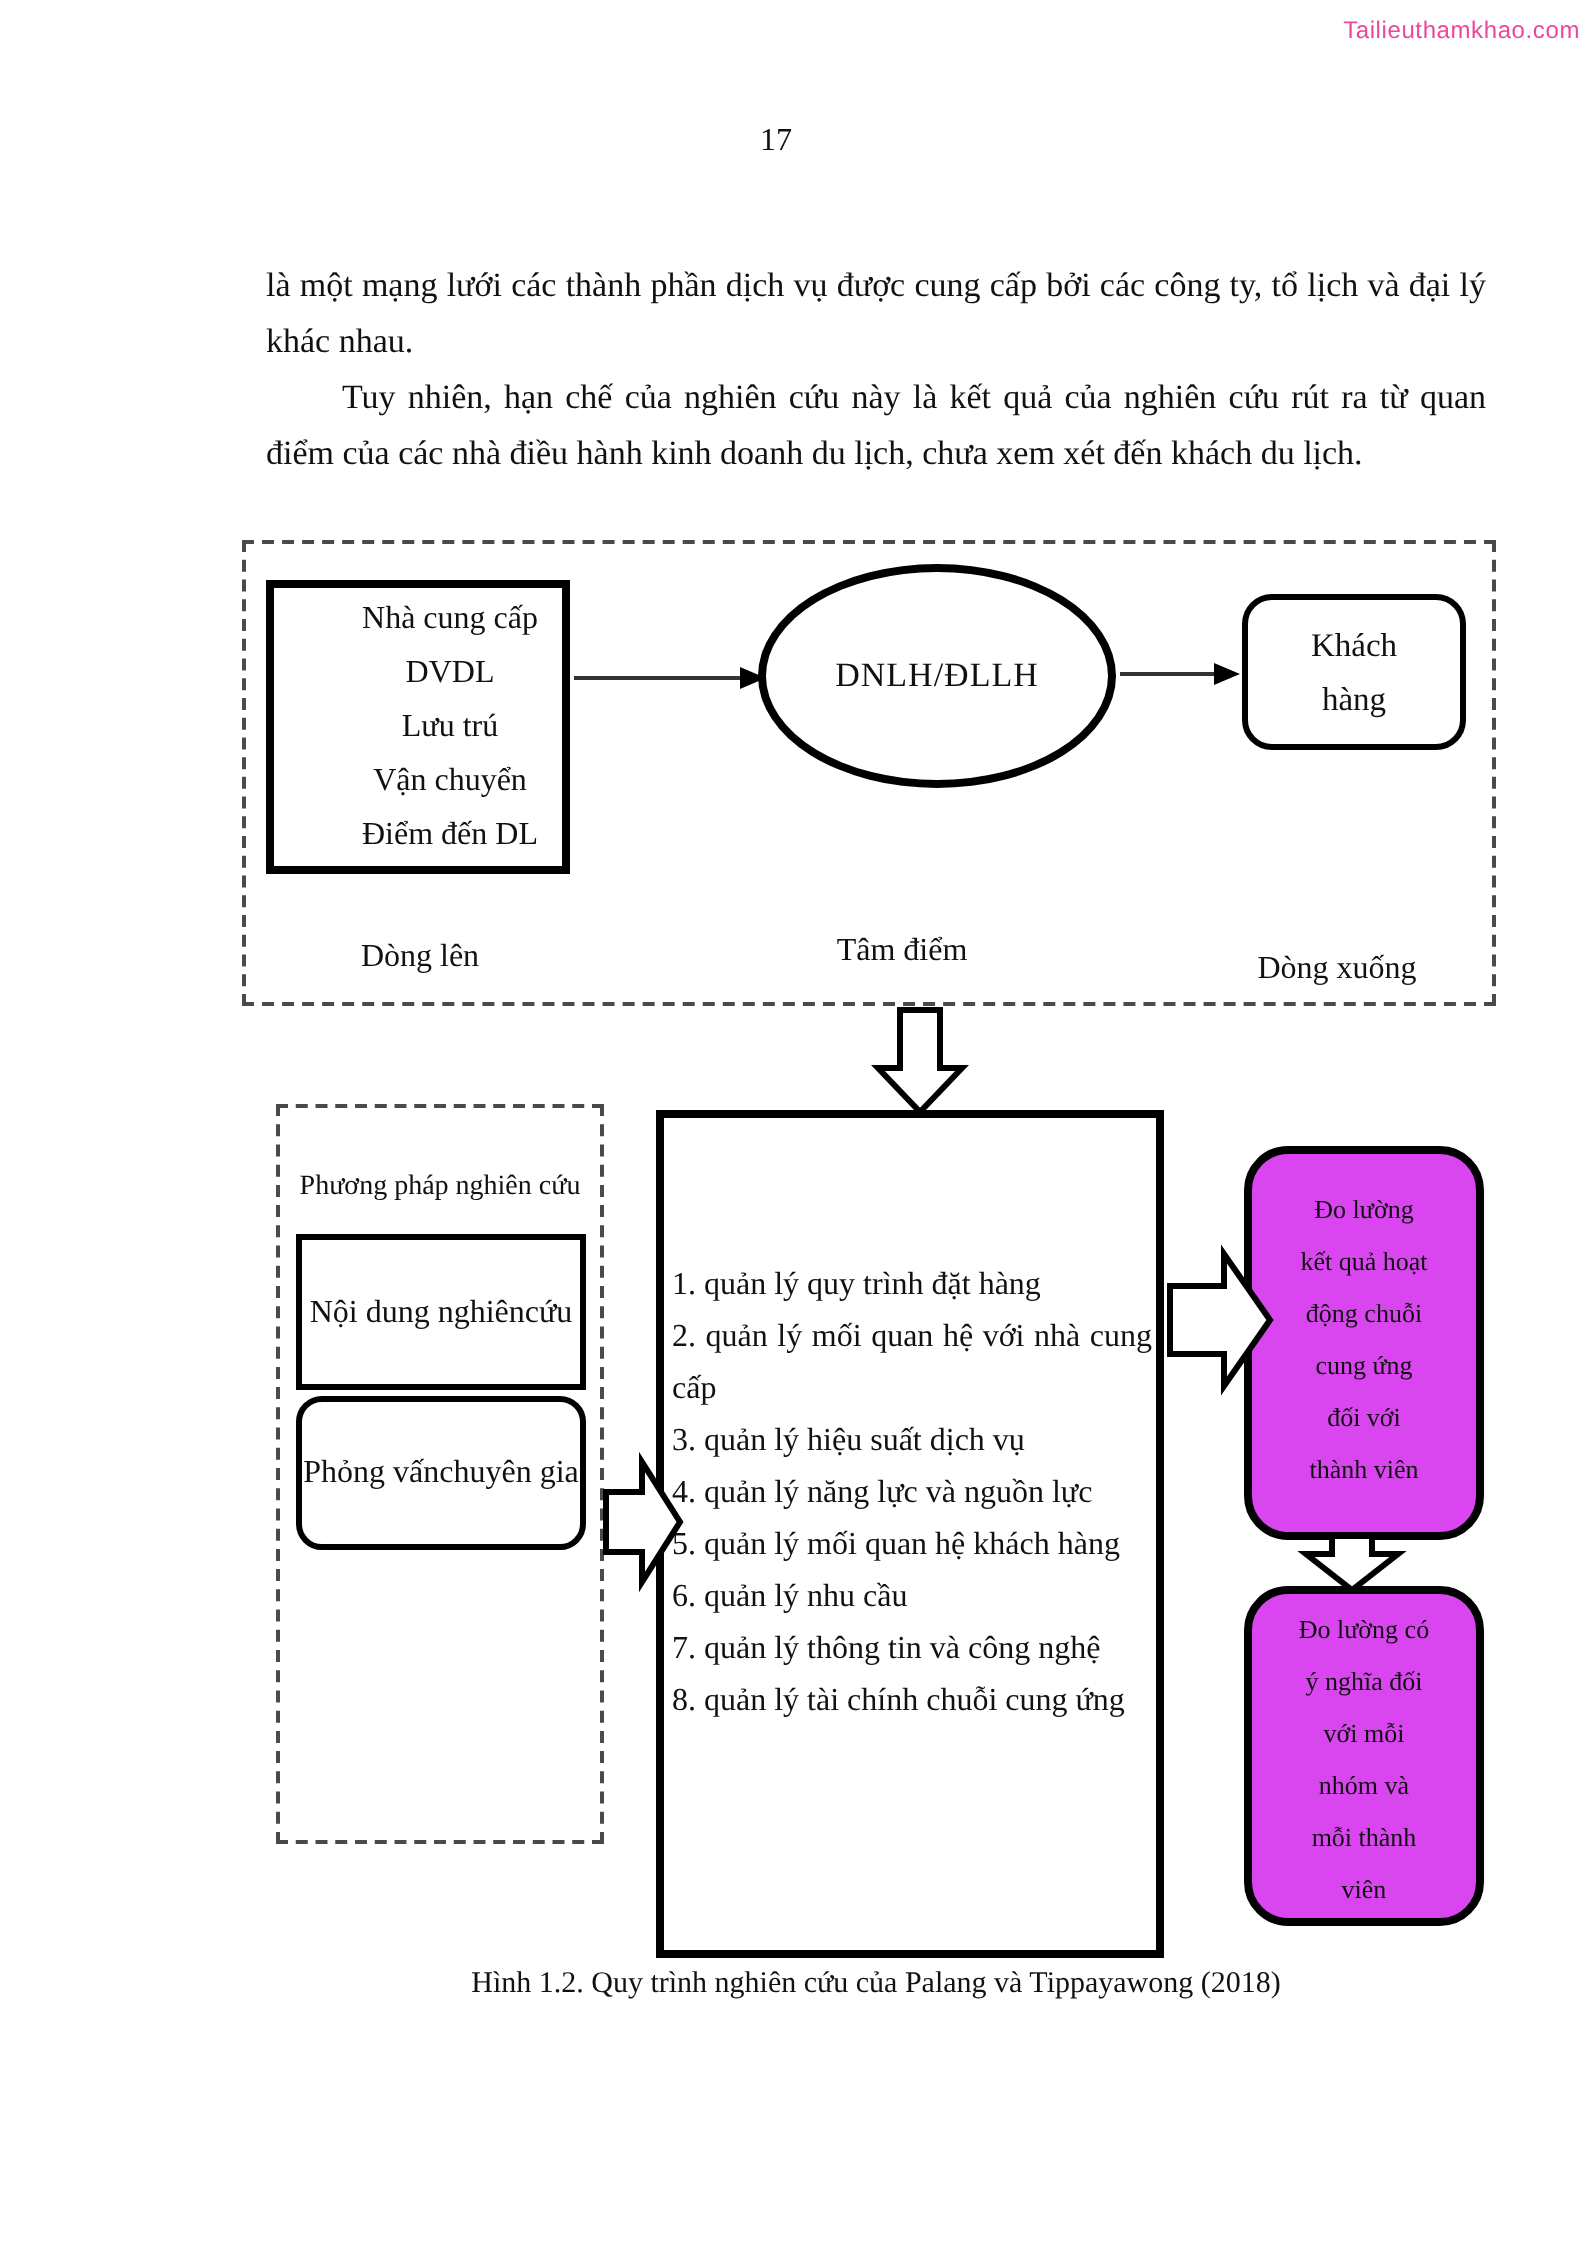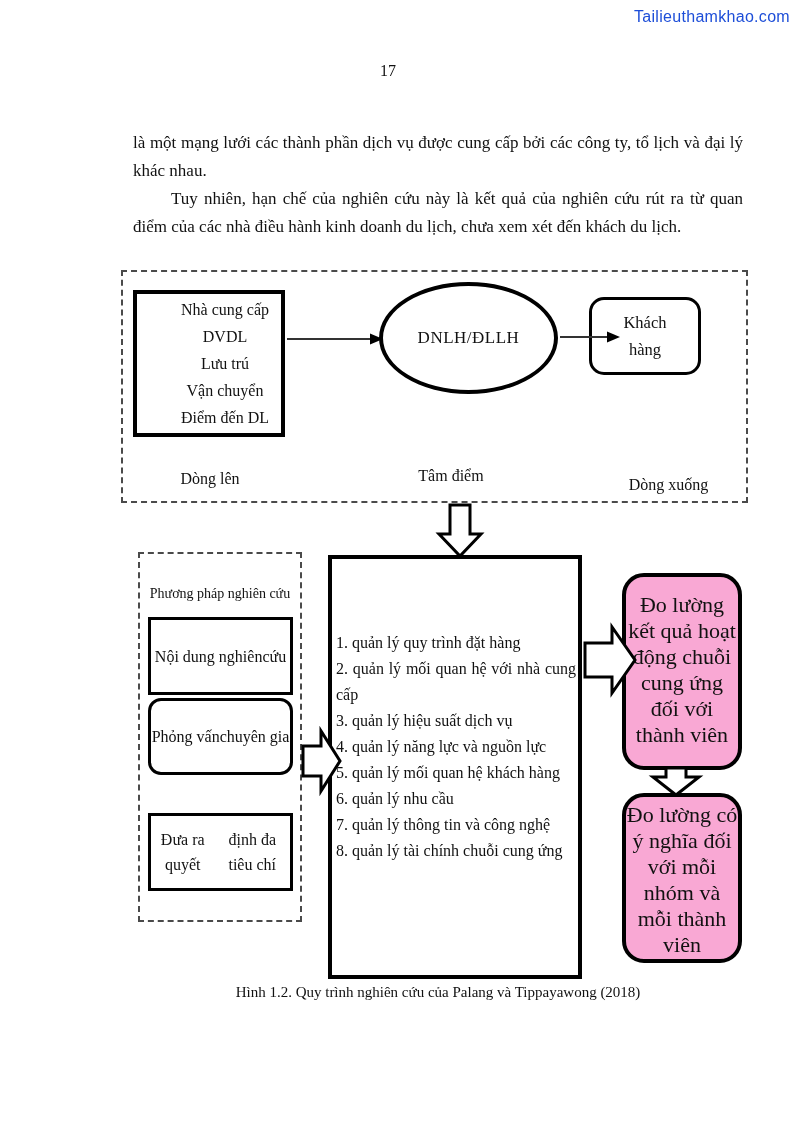--- a/index.html
+++ b/index.html
@@ -11,22 +11,22 @@
     background: #fff;
     color: #111;
     font-family: "Liberation Serif", "DejaVu Serif", serif;
     overflow: hidden;
   }
   .abs { position: absolute; }
 
   .watermark {
     top: 8px; right: 5px;
     font-family: "Liberation Sans", "DejaVu Sans", sans-serif;
-    font-size: 16px;
-    color: #1d4ed8;
+    font-size: 12px;
+    color: #ec4899;
     text-shadow: 1px 1px 0 #ffffff;
     letter-spacing: 0.3px;
     margin-left: 20px;
   }
   .page-number {
     left: 380px; top: 62px; width: 85px;
     text-align: left; font-size: 16px;
   }
   .body-text {
     left: 133px; top: 129px; width: 610px;
@@ -47,21 +47,21 @@
     align-items: center; justify-content: center;
     font-size: 16px; line-height: 27px; text-align: center; padding-left: 32px;
   }
   .focal-ellipse {
     left: 379px; top: 282px; width: 179px; height: 112px;
     border: 4px solid #000; border-radius: 50%;
     display: flex; align-items: center; justify-content: center;
     font-size: 17px; letter-spacing: 0.5px;
   }
   .customer-box {
-    left: 589px; top: 297px; width: 112px; height: 78px;
+    left: 621px; top: 297px; width: 112px; height: 78px;
     border: 3px solid #000; border-radius: 15px;
     display: flex; flex-direction: column;
     align-items: center; justify-content: center;
     font-size: 16.5px; line-height: 27px; text-align: center;
   }
   .d1-label { font-size: 16px; text-align: center; }
   .lbl-upstream   { left: 155px; top: 470px; width: 110px; }
   .lbl-focal      { left: 396px; top: 467px; width: 110px; }
   .lbl-downstream { left: 606px; top: 476px; width: 125px; }
 
@@ -94,23 +94,23 @@
     font-size: 17px; text-align: center;
   }
   .process-items {
     left: 336px; top: 630px; width: 240px;
     font-size: 16px; line-height: 26px;
   }
   .process-items .pitem { text-align: justify; }
 
   .outcome-box {
     left: 622px; width: 120px;
-    border: 4px solid #000; border-radius: 22px; background: #f9a8d4;
+    border: 4px solid #000; border-radius: 22px; background: #d946ef;
     display: flex; flex-direction: column; align-items: center;
-    font-size: 22px; line-height: 26px; text-align: center;
+    font-size: 13px; line-height: 26px; text-align: center;
   }
   .obox-1 { top: 573px; height: 197px; padding-top: 15px; }
   .obox-2 { top: 793px; height: 170px; padding-top: 5px; }
 
   .caption {
     left: 133px; top: 984px; width: 610px;
     font-size: 15px; text-align: center;
   }
 
   .arrow-layer { left: 0; top: 0; width: 795px; height: 1123px; pointer-events: none; }
@@ -158,24 +158,20 @@
   <div class="abs method-panel"></div>
   <div class="abs method-title">Phương pháp nghiên cứu</div>
 
   <div class="abs method-box mbox-1">
     <span>Nội dung nghiên</span>
     <span>cứu</span>
   </div>
   <div class="abs method-box mbox-2">
     <span>Phỏng vấn</span>
     <span>chuyên gia</span>
-  </div>
-  <div class="abs method-box mbox-3">
-    <span>Đưa ra quyết</span>
-    <span>định đa tiêu chí</span>
   </div>
 
   <div class="abs process-box"></div>
   <div class="abs process-items">
     <div class="pitem">1. quản lý quy trình đặt hàng</div>
     <div class="pitem">2. quản lý mối quan hệ với nhà cung cấp</div>
     <div class="pitem">3. quản lý hiệu suất dịch vụ</div>
     <div class="pitem">4. quản lý năng lực và nguồn lực</div>
     <div class="pitem">5. quản lý mối quan hệ khách hàng</div>
     <div class="pitem">6. quản lý nhu cầu</div>

